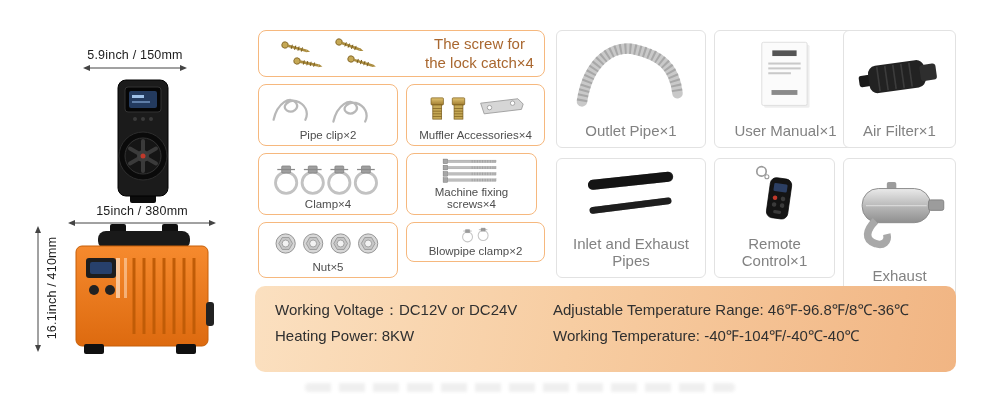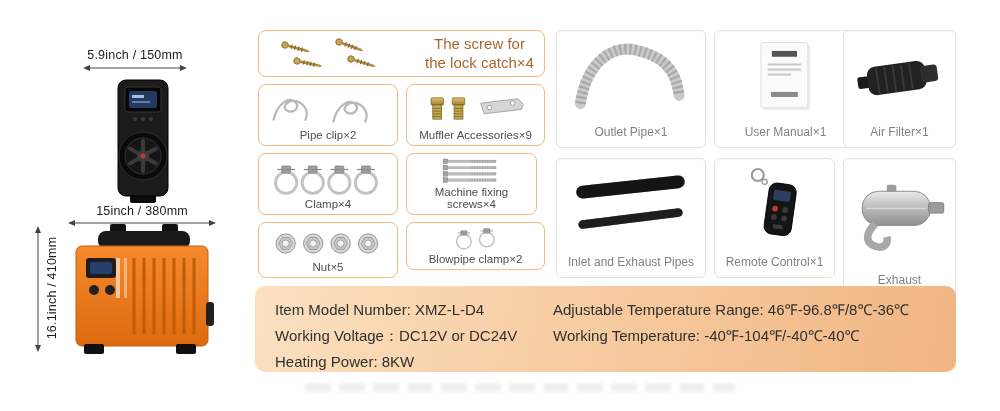--- a/index.html
+++ b/index.html
@@ -30,28 +30,28 @@
                         line-height:1.25; padding:0 10px; }
   .obox.v { display:flex; flex-direction:column; align-items:center;
             padding:4px 4px 4px; }
   .obox.v svg { flex:1 1 auto; min-height:0; width:92%; }
   .obox.v .olabel { font-size:11.5px; color:#4d4d4d; text-align:center; padding-top:1px; }
   .box-pipeclip  { left:258px; top:84px;  width:140px; height:62px; }
   .box-muffler   { left:406px; top:84px;  width:139px; height:62px; }
   .box-clamp     { left:258px; top:153px; width:140px; height:62px; }
   .box-fixscrews { left:406px; top:153px; width:131px; height:62px;justify-content:center; }
   .box-nut       { left:258px; top:222px; width:140px; height:56px; }
-  .box-blowpipe  { left:406px; top:222px; width:139px; height:48px; }
+  .box-blowpipe  { left:406px; top:222px; width:139px; height:40px; }
 
   
   .gbox { position:absolute; background:#fff; border:1px solid #e2e2e2; border-radius:6px;
           display:flex; flex-direction:column; }
   .gbox .gimg { flex:1 1 auto; min-height:0; display:flex; align-items:center; justify-content:center; }
   .gbox .gimg svg { width:94%; height:92%; }
-  .gbox .glabel { font-size:12px; color:#828282; text-align:center; padding:3px 4px 8px; }
+  .gbox .glabel { font-size:15px; color:#828282; text-align:center; padding:3px 4px 8px; }
   .box-outlet   { left:556px; top:30px;  width:150px; height:118px; }
   .box-manual   { left:714px; top:30px;  width:143px; height:118px; }
   .box-filter   { left:843px; top:30px;  width:113px; height:118px; }
   .box-inlet    { left:556px; top:158px; width:150px; height:120px; }
   .box-remote   { left:714px; top:158px; width:121px; height:120px; }
   .box-silencer { left:843px; top:158px; width:113px; height:152px; }
 
   
   .spec-panel { position:absolute; left:255px; top:286px; width:701px; height:86px;
                 border-radius:10px;
@@ -196,21 +196,21 @@
               <line x1="2" y1="21" x2="12" y2="21"></line>
           </g>
         </g>
       </defs>
       <use href="#fitting" x="14" y="10"></use>
       <use href="#fitting" x="38" y="10"></use>
       <path d="M70,16 L112,11 L118,17 L116,23 L74,28 Z" fill="#d6d6d6" stroke="#9b9b9b" stroke-width="1"></path>
       <circle cx="80" cy="21" r="2.5" fill="#fff" stroke="#9b9b9b"></circle>
       <circle cx="106" cy="16" r="2.5" fill="#fff" stroke="#9b9b9b"></circle>
     </svg>
-    <div class="olabel">Muffler Accessories×9</div>
+    <div class="olabel">Muffler Accessories×4</div>
   </div>
 
   <div class="obox v box-clamp">
     <svg viewBox="0 0 128 44">
       <g fill="none" stroke="#c2c2c2" stroke-width="3.2">
         <circle cx="17" cy="28" r="12"></circle>
           <circle cx="47" cy="28" r="12"></circle>
         <circle cx="77" cy="28" r="12"></circle>
           <circle cx="107" cy="28" r="12"></circle>
       </g>
@@ -382,21 +382,20 @@
         <line x1="20" y1="44" x2="84" y2="44" stroke="#d8d8d8" stroke-width="1.5"></line>
         <rect x="86" y="38" width="16" height="11" rx="2" fill="#9c9c9c" stroke="#808080"></rect>
         <path d="M30,60 C20,70 18,80 30,84 C38,87 44,82 42,74" fill="none" stroke="#a8a8a8" stroke-width="8"></path>
       </svg>
     </div>
     <div class="glabel">Exhaust Silencer×1</div>
   </div>
 
   <div class="spec-panel">
     <div class="spec-col spec-col-left">
-      <div class="spec-line">Item Model Number: XMZ-L-D4</div>
       <div class="spec-line">Working Voltage：DC12V or DC24V</div>
       <div class="spec-line">Heating Power: 8KW</div>
     </div>
     <div class="spec-col spec-col-right">
       <div class="spec-line">Adjustable Temperature Range: 46℉-96.8℉/8℃-36℃</div>
       <div class="spec-line">Working Temperature: -40℉-104℉/-40℃-40℃</div>
     </div>
   </div>
 
   <div class="watermark"></div>

